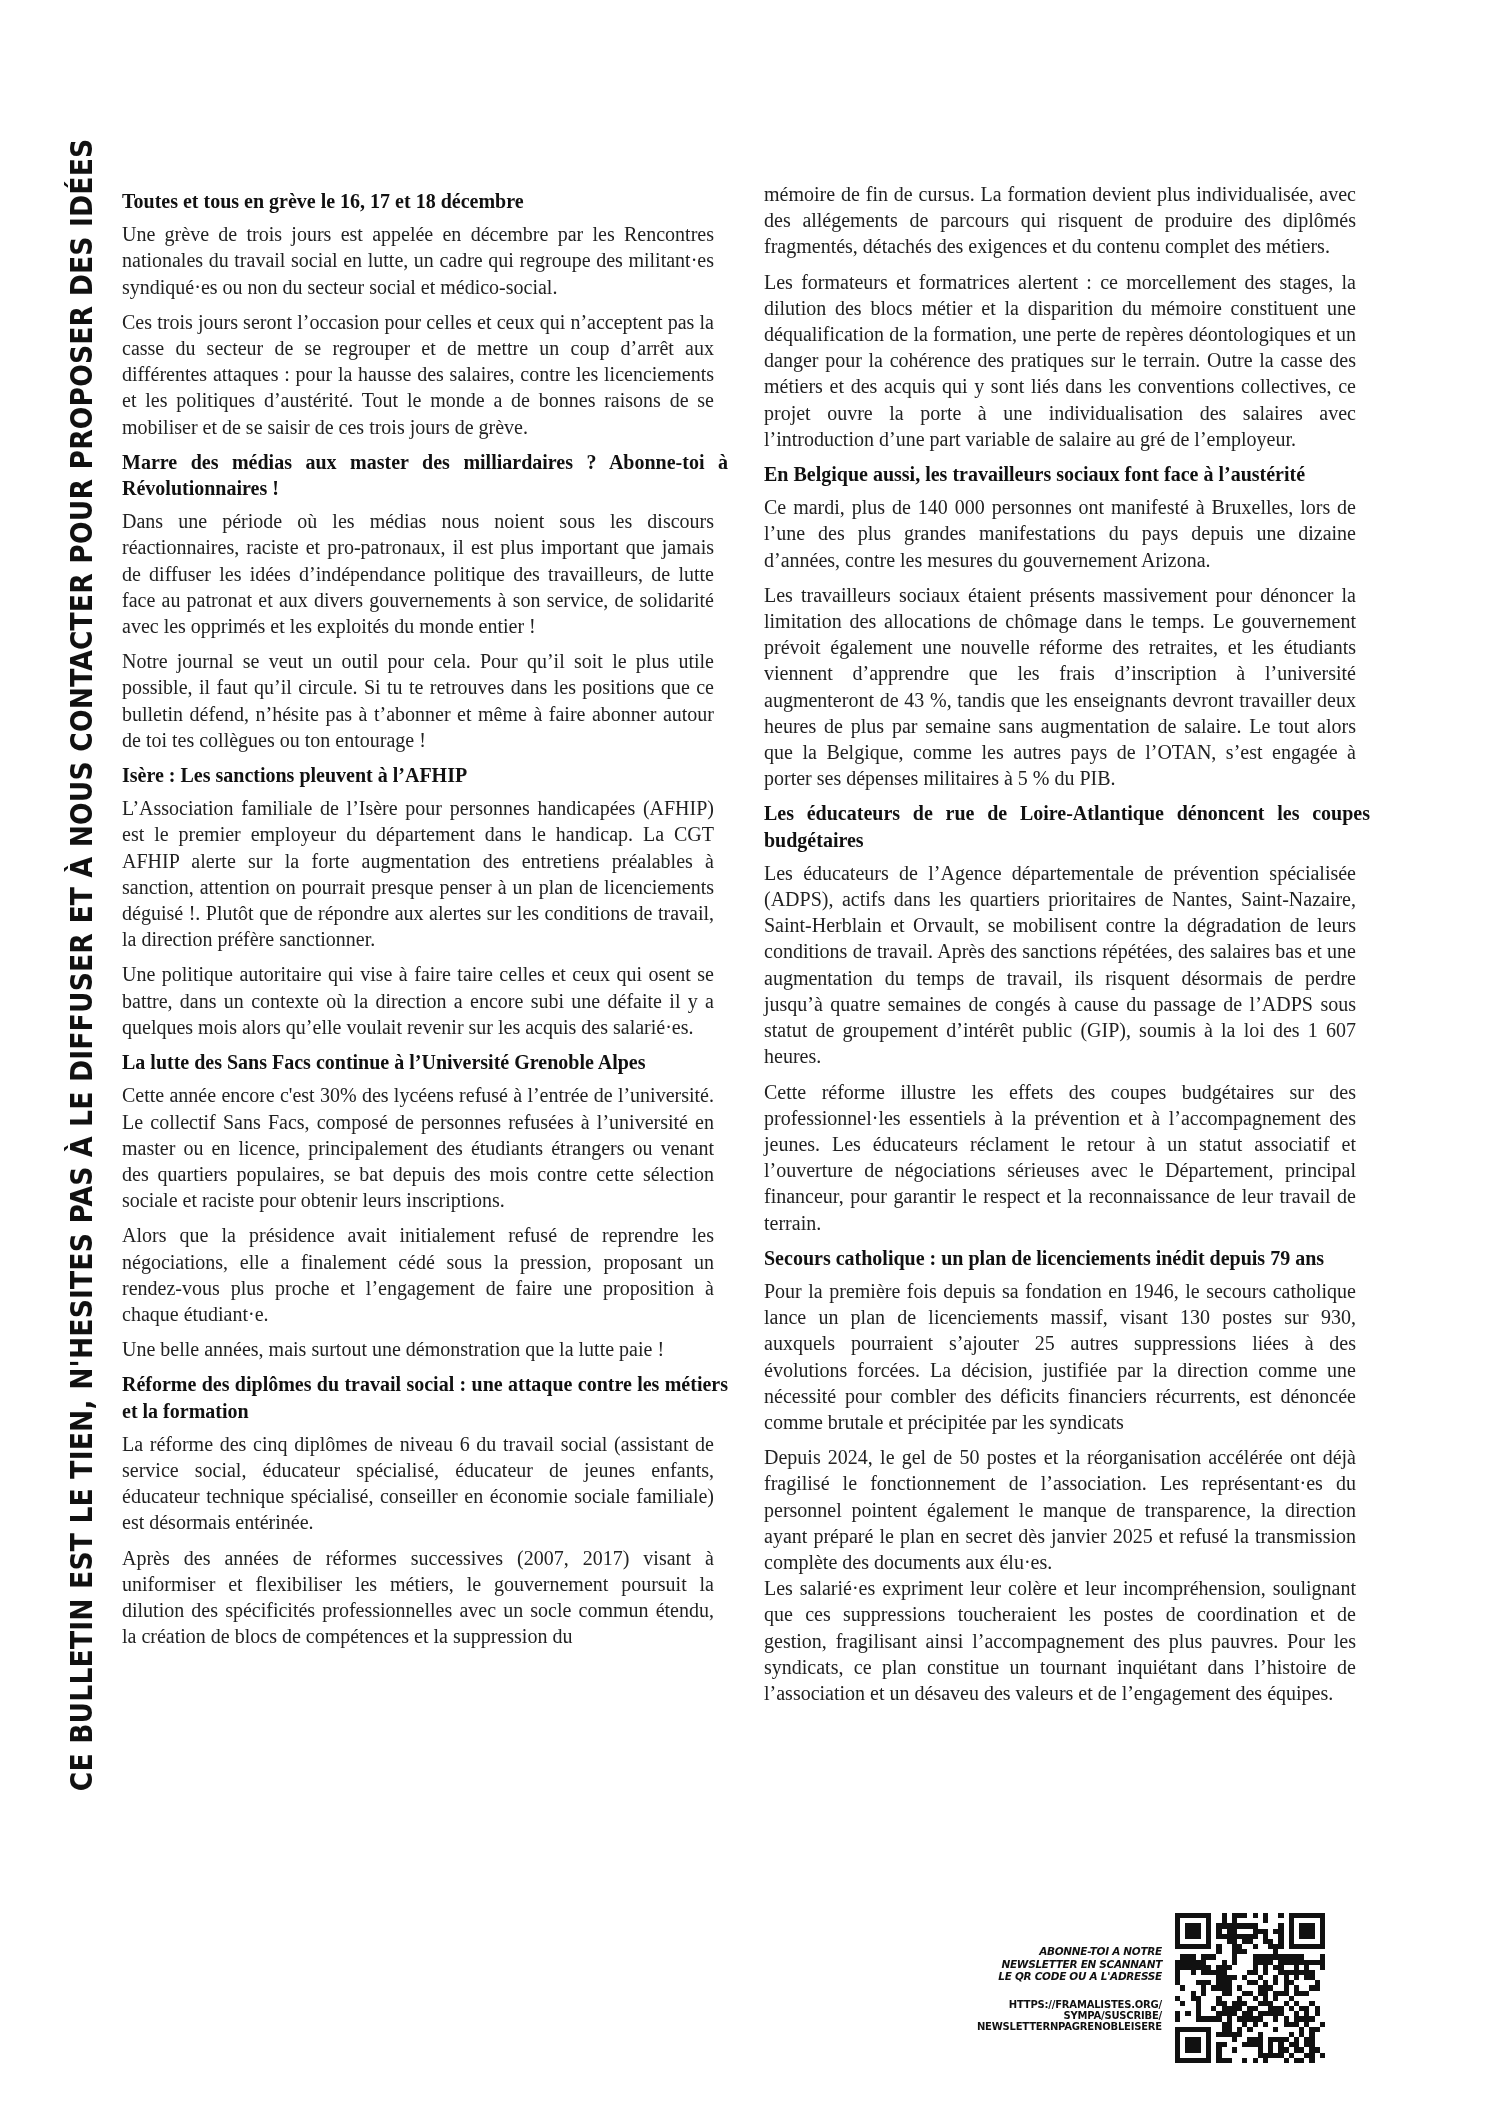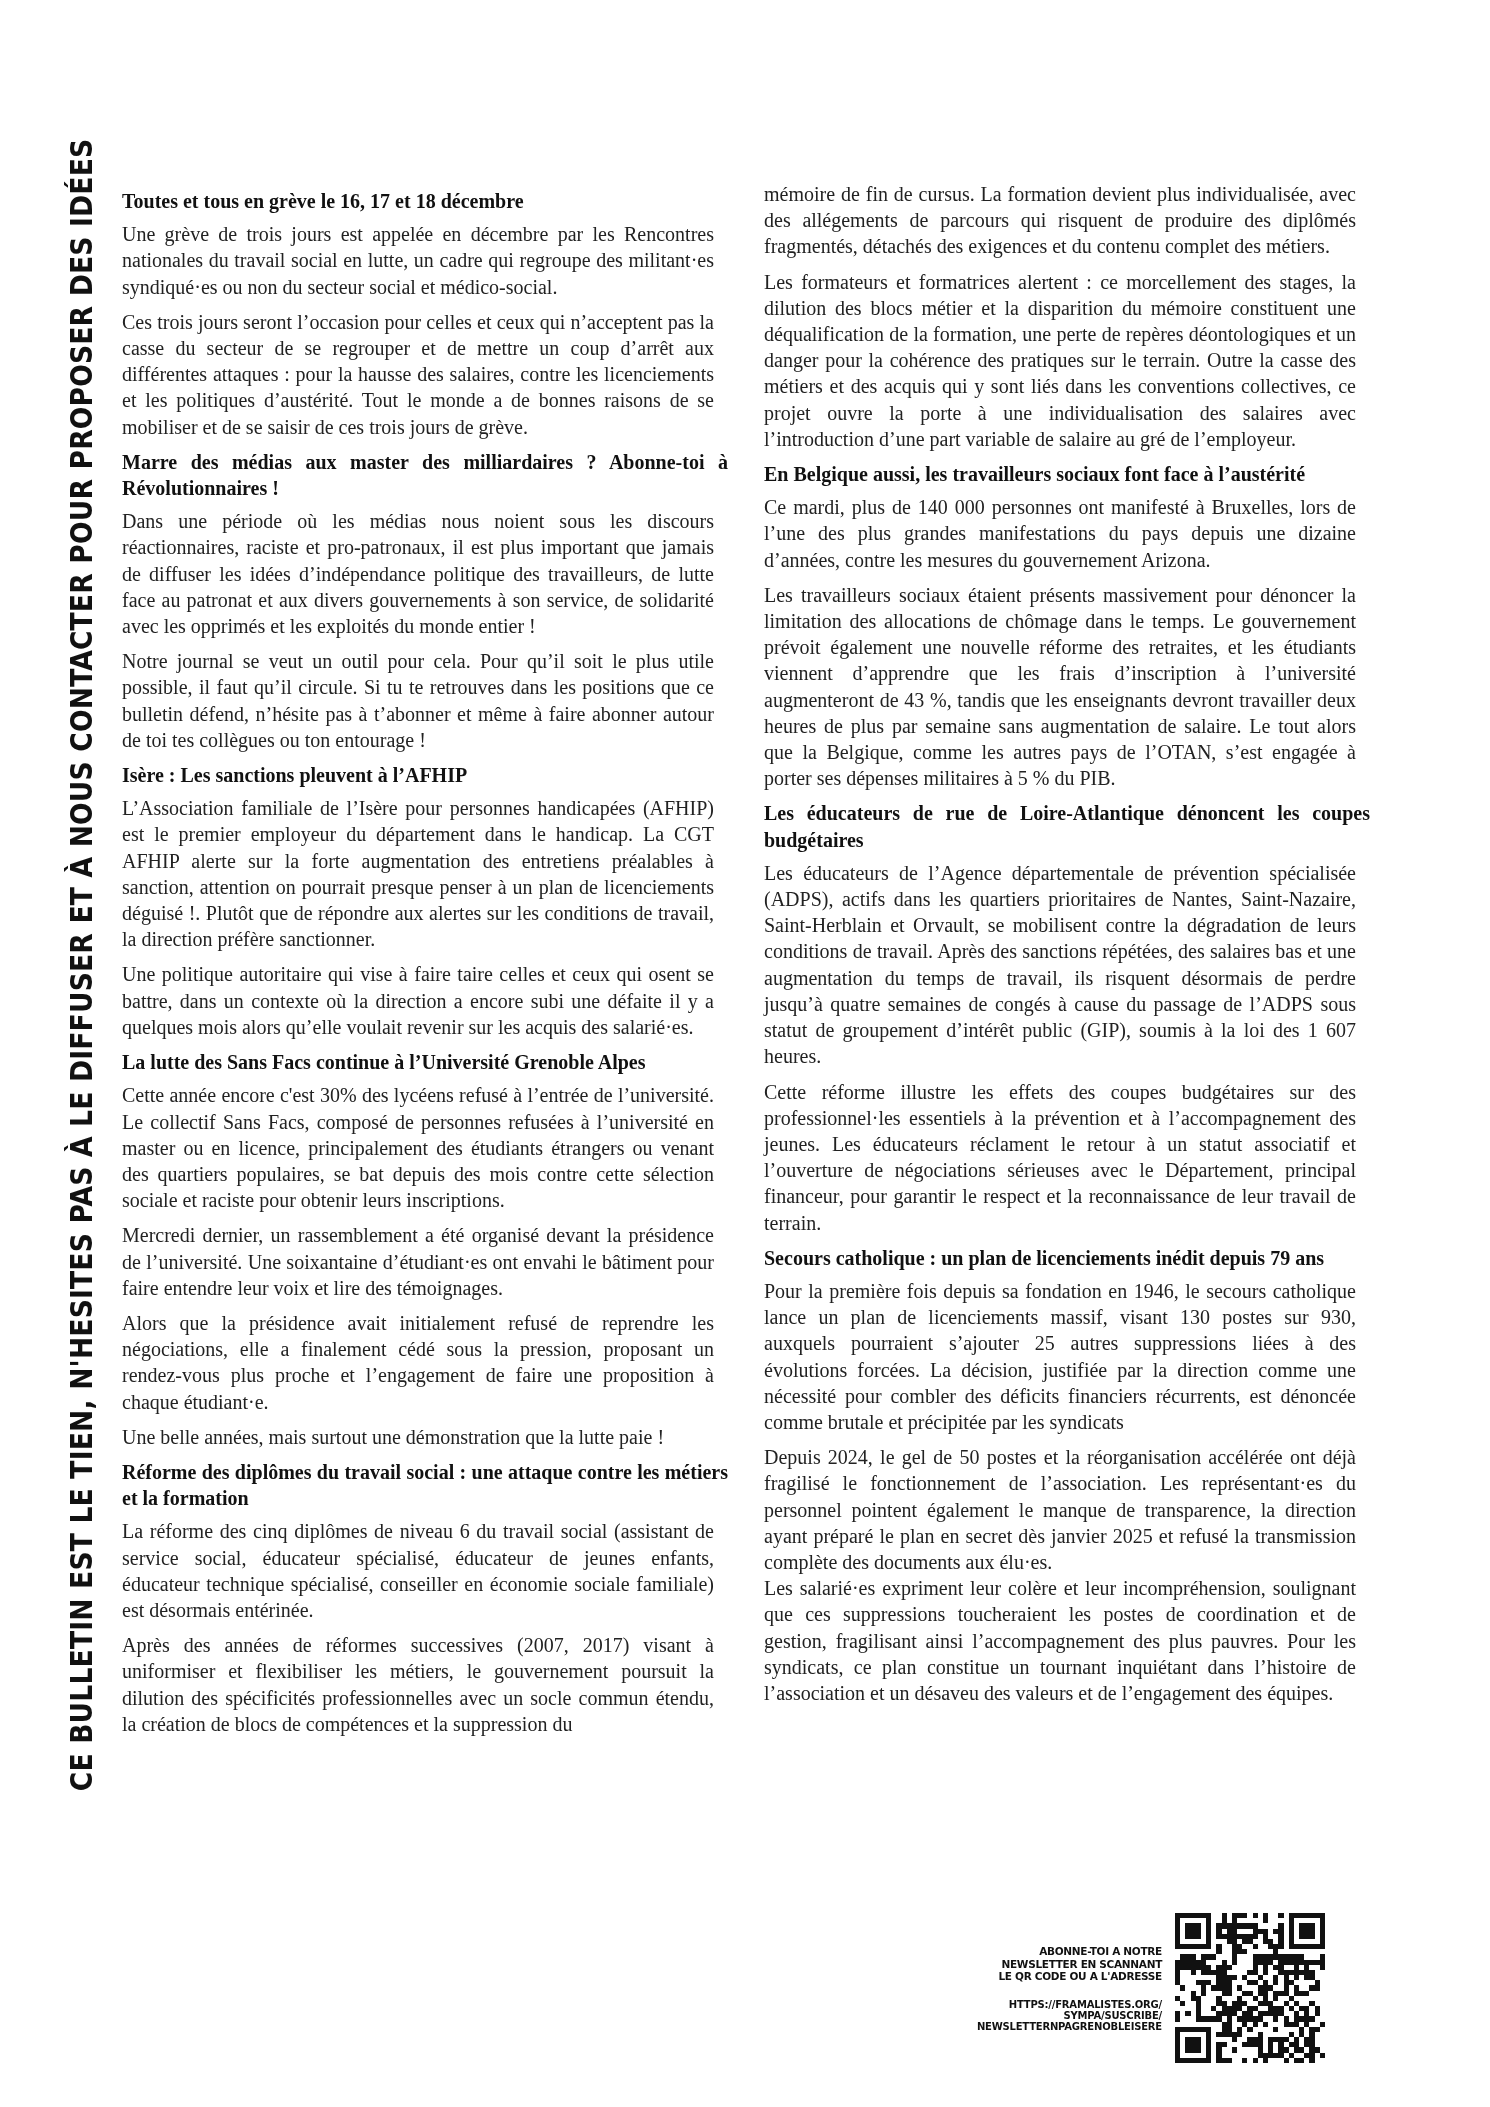--- a/index.html
+++ b/index.html
@@ -57,21 +57,21 @@
   }
   .qr-text {
     position: absolute;
     right: 168px; top: 40px;
     width: 200px;
     text-align: right;
     font-family: "DejaVu Sans", sans-serif;
     font-weight: bold;
     color: #111;
   }
-  .qr-text .lead { font-size: 10.5px; line-height: 12.5px; letter-spacing: -0.3px; }
+  .qr-text .lead { font-size: 10.5px; line-height: 12.5px; letter-spacing: -0.3px; font-style: italic; }
   .qr-text .url { font-size: 10px; line-height: 11px; margin-top: 16px; letter-spacing: -0.2px; }
   .qr-code {
     position: absolute;
     left: 165px; top: 8px;
     width: 150px; height: 150px;
   }
 </style>
 </head>
 <body>
 
@@ -93,21 +93,20 @@
       <p>Notre journal se veut un outil pour cela. Pour qu’il soit le plus utile possible, il faut qu’il circule. Si tu te retrouves dans les positions que ce bulletin défend, n’hésite pas à t’abonner et même à faire abonner autour de toi tes collègues ou ton entourage !</p>
     </section>
     <section>
       <h2>Isère : Les sanctions pleuvent à l’AFHIP</h2>
       <p>L’Association familiale de l’Isère pour personnes handicapées (AFHIP) est le premier employeur du département dans le handicap. La CGT AFHIP alerte sur la forte augmentation des entretiens préalables à sanction, attention on pourrait presque penser à un plan de licenciements déguisé !. Plutôt que de répondre aux alertes sur les conditions de travail, la direction préfère sanctionner.</p>
       <p>Une politique autoritaire qui vise à faire taire celles et ceux qui osent se battre, dans un contexte où la direction a encore subi une défaite il y a quelques mois alors qu’elle voulait revenir sur les acquis des salarié·es.</p>
     </section>
     <section>
       <h2>La lutte des Sans Facs continue à l’Université Grenoble Alpes</h2>
       <p>Cette année encore c'est 30% des lycéens refusé à l’entrée de l’université. Le collectif Sans Facs, composé de personnes refusées à l’université en master ou en licence, principalement des étudiants étrangers ou venant des quartiers populaires, se bat depuis des mois contre cette sélection sociale et raciste pour obtenir leurs inscriptions.</p>
-      <p>Mercredi dernier, un rassemblement a été organisé devant la présidence de l’université. Une soixantaine d’étudiant·es ont envahi le bâtiment pour faire entendre leur voix et lire des témoignages.</p>
       <p>Alors que la présidence avait initialement refusé de reprendre les négociations, elle a finalement cédé sous la pression, proposant un rendez-vous plus proche et l’engagement de faire une proposition à chaque étudiant·e.</p>
       <p>Une belle années, mais surtout une démonstration que la lutte paie !</p>
     </section>
     <section>
       <h2>Réforme des diplômes du travail social : une attaque contre les métiers et la formation</h2>
       <p>La réforme des cinq diplômes de niveau 6 du travail social (assistant de service social, éducateur spécialisé, éducateur de jeunes enfants, éducateur technique spécialisé, conseiller en économie sociale familiale) est désormais entérinée.</p>
       <p class="tight">Après des années de réformes successives (2007, 2017) visant à uniformiser et flexibiliser les métiers, le gouvernement poursuit la dilution des spécificités professionnelles avec un socle commun étendu, la création de blocs de compétences et la suppression du</p>
     </section>
   </div>
 

